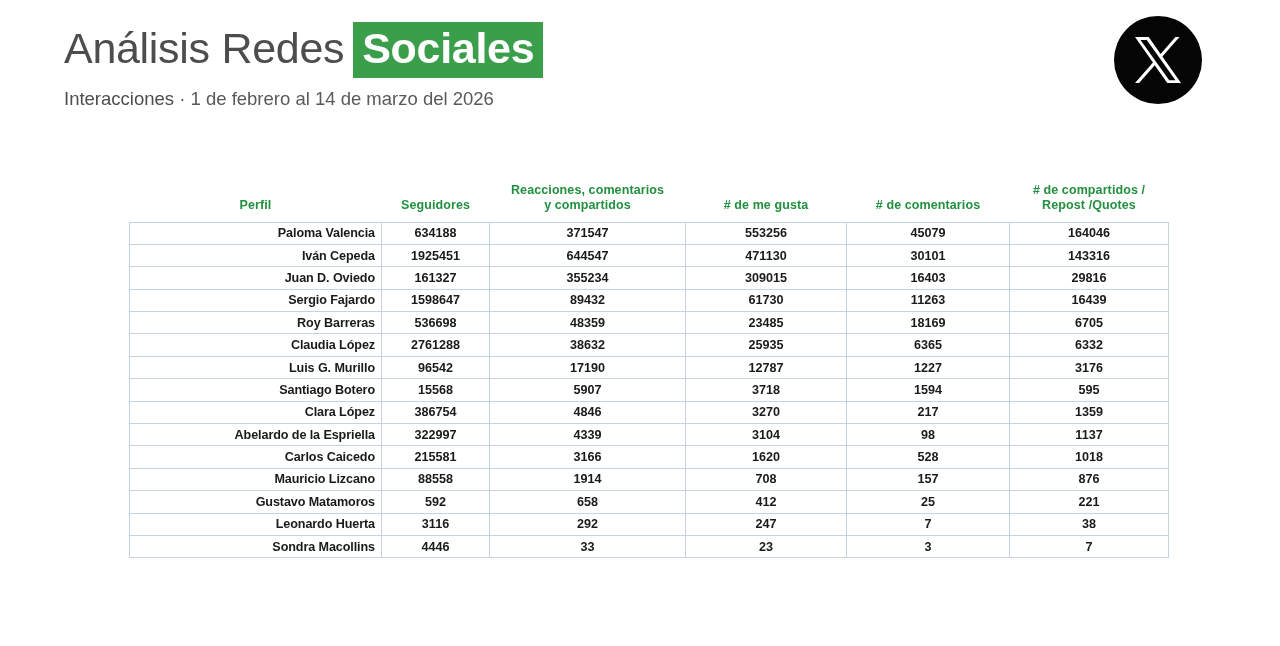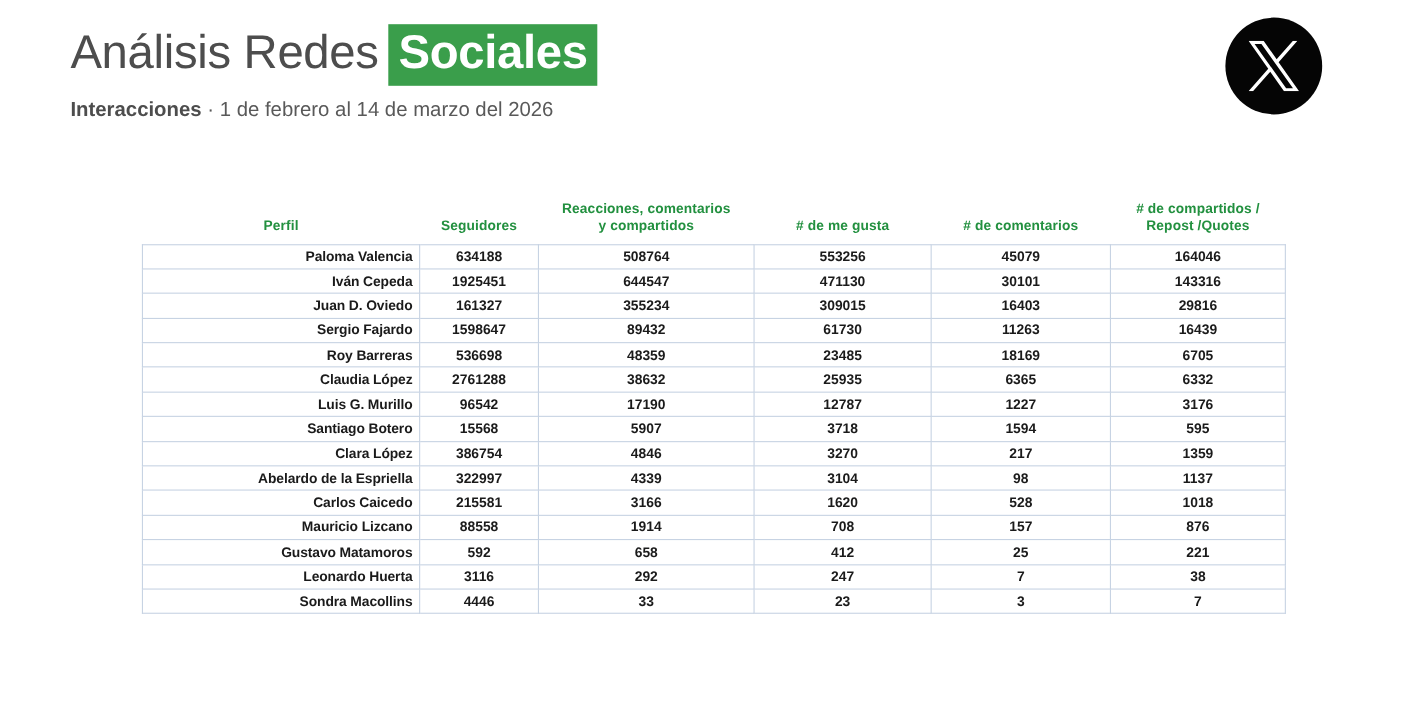--- a/index.html
+++ b/index.html
@@ -22,21 +22,21 @@
   .title-hl {
     background:#3a9e4b; color:#ffffff; font-weight:700;
     padding:2px 9px 5px 9px; display:inline-block;
     line-height:49px;
   }
   .subtitle {
     margin-top:9px;
     font-size:18.5px; line-height:24px; color:#595959;
     white-space:nowrap;
   }
-  .subtitle .sub-strong { font-weight:700; color:#4d4d4d; }
+  .subtitle .sub-strong { font-weight:400; color:#4d4d4d; }
   .subtitle .sub-rest { font-weight:400; color:#595959; }
 
   
   .brand-logo {
     position:absolute; left:1114px; top:16px;
     width:88px; height:88px; border-radius:50%;
     background:#050505;
     display:flex; align-items:center; justify-content:center;
   }
   .brand-logo svg { width:46px; height:46px; display:block; }
@@ -127,21 +127,21 @@
           <th>
             <span># de compartidos /</span><br>
             <span>Repost /Quotes</span>
           </th>
         </tr>
       </thead>
       <tbody id="metrics-body">
           <tr>
             <td class="name">Paloma Valencia</td>
             <td class="num">634188</td>
-            <td class="num">508764</td>
+            <td class="num">371547</td>
             <td class="num">553256</td>
             <td class="num">45079</td>
             <td class="num">164046</td>
           </tr>
           <tr>
             <td class="name">Iván Cepeda</td>
             <td class="num">1925451</td>
             <td class="num">644547</td>
             <td class="num">471130</td>
             <td class="num">30101</td>

